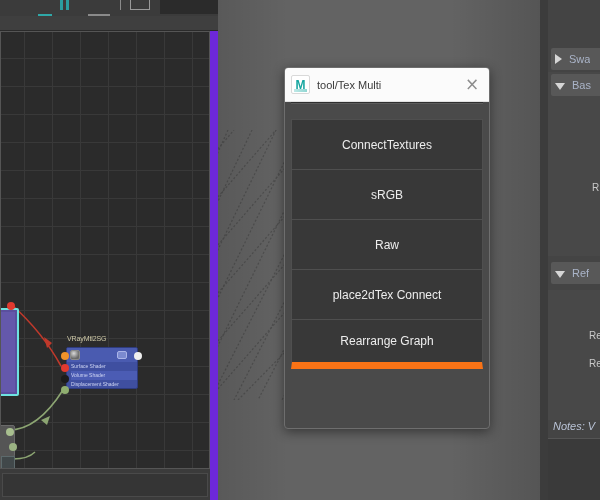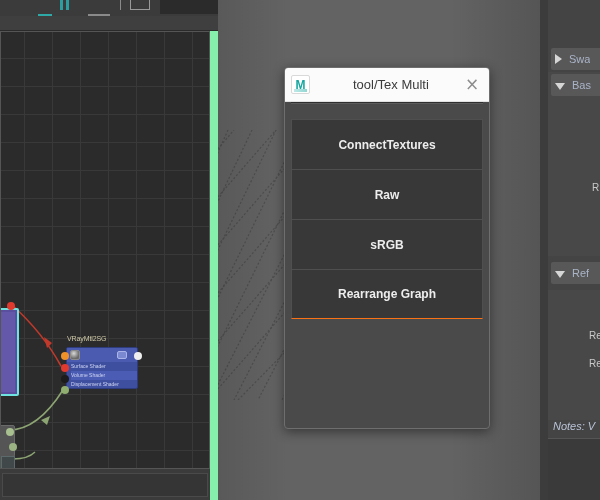--- a/index.html
+++ b/index.html
@@ -13,21 +13,21 @@
     overflow: hidden;
     font-family: "Liberation Sans", sans-serif;
     position: relative;
     -webkit-font-smoothing: antialiased;
   }
 
   
   #app {
     position: absolute;
     inset: 0;
-    background: #86efac;
+    background: #6d28d9;
     border-radius: 18px;
   }
 
   
   .toolbar-strip {
     position: absolute;
     left: 0; top: 0;
     width: 218px; height: 16px;
     background: #3b3b3b;
     border-bottom: 1px solid #2e2e2e;
@@ -332,25 +332,24 @@
     line-height: 1;
   }
   .maya-icon .m-bar {
     position: absolute;
     left: 2px; right: 2px; bottom: 1px;
     height: 3px;
     background: linear-gradient(to right,#bfe9e7,#8fd6d2);
   }
   .dialog-title {
     flex: 1 1 auto;
-    font-size: 13px;
+    font-size: 11px;
     color: #3b3b3b;
     white-space: nowrap;
     overflow: hidden;
-    margin-left: 36px;
   }
   .dialog-close {
     flex: 0 0 auto;
     width: 30px; height: 32px;
     display: flex;
     align-items: center;
     justify-content: center;
     font-size: 17px;
     color: #8d8d8d;
     font-family: "DejaVu Sans", sans-serif;
@@ -380,23 +379,22 @@
     color: #ededed;
     font-size: 12px;
     font-family: "Liberation Sans", sans-serif;
     display: flex;
     align-items: center;
     justify-content: center;
     text-align: center;
     line-height: 14px;
     white-space: pre-line;
     cursor: default;
-    font-weight: bold;
-  }
-  .tool-btn:last-child { border-bottom: 1px solid #f97316; }
+  }
+  .tool-btn:last-child { border-bottom: 7px solid #f97316; }
 </style>
 </head>
 <body>
 
 <div id="app">
 
   <div class="toolbar-strip">
     <div class="toolbar-icon tb-i1"></div>
     <div class="toolbar-icon tb-i2"></div>
     <div class="toolbar-icon tb-i3"></div>
@@ -519,20 +517,21 @@
       <div class="dialog-title">tool/Tex Multi</div>
       <div class="dialog-close">×</div>
     </div>
 
     <div class="dialog-sep-zone">
       <div class="dialog-sep"></div>
     </div>
 
     <div class="dialog-body">
       <div class="tool-btn">ConnectTextures</div>
+      <div class="tool-btn">sRGB</div>
       <div class="tool-btn">Raw</div>
-      <div class="tool-btn">sRGB</div>
+      <div class="tool-btn">place2dTex Connect</div>
       <div class="tool-btn">Rearrange Graph</div>
     </div>
 
   </div>
 
 </div>
 
 </body></html>

